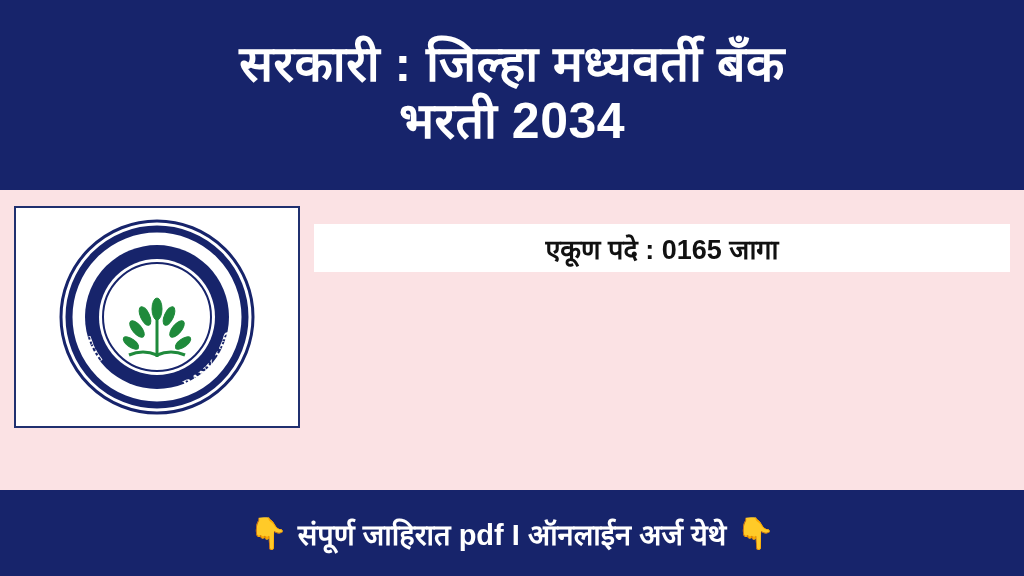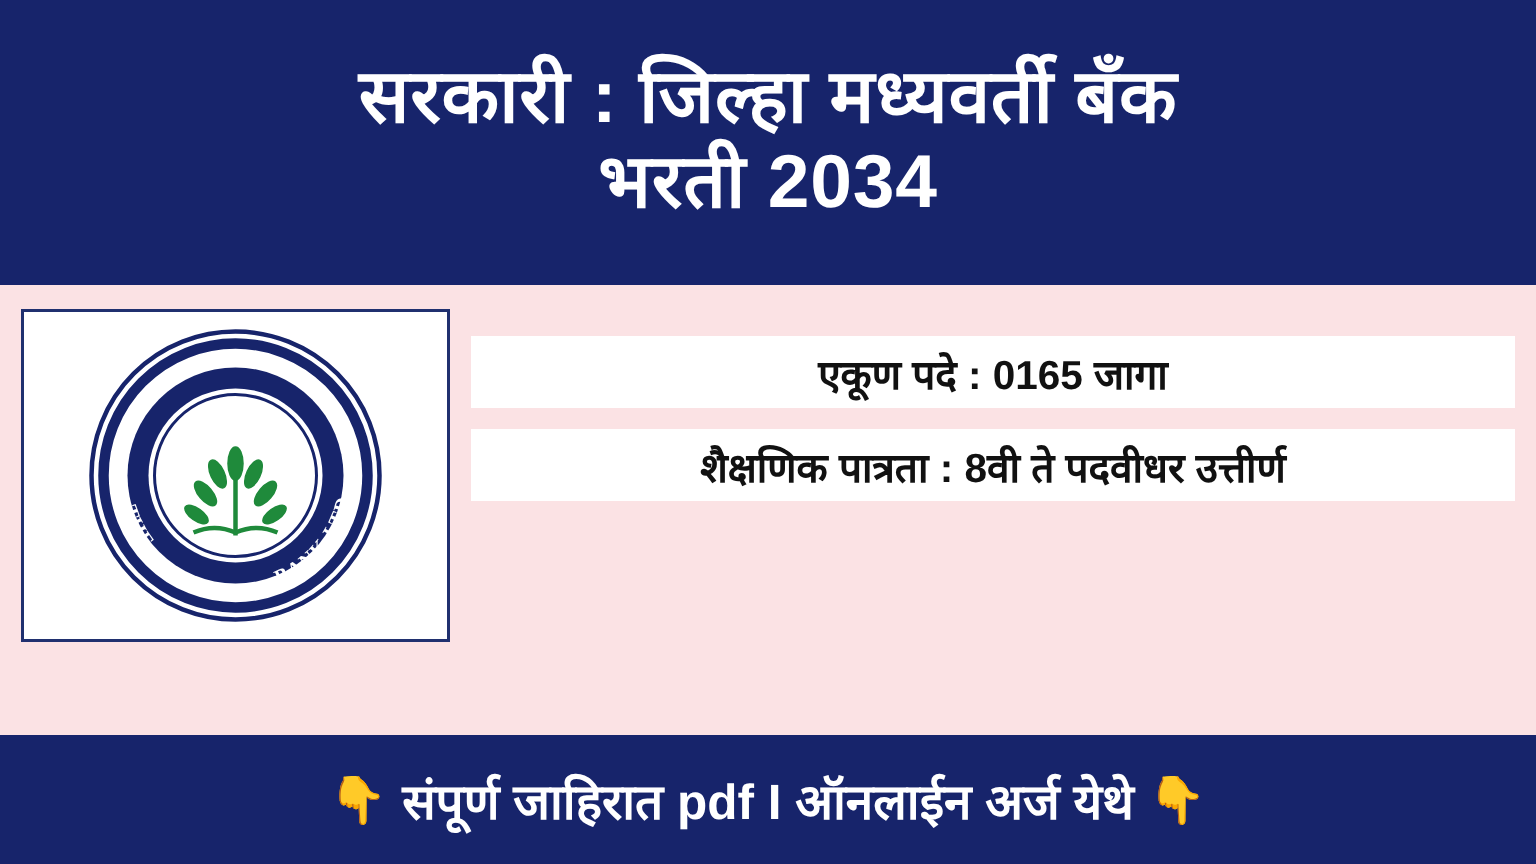--- a/index.html
+++ b/index.html
@@ -80,21 +80,21 @@
   .footer{
     background:#17246b;
     height:86px;
     display:flex;align-items:center;justify-content:center;
     gap:10px;
     box-sizing:border-box;
   }
   .footer-text{
     color:#ffffff;
     font-weight:bold;
-    font-size:33px;
+    font-size:29px;
     white-space:nowrap;
   }
   .hand{
     font-size:31px;
     line-height:1;
   }
 </style>
 </head>
 <body>
 
@@ -138,23 +138,20 @@
           <path d="M72 138 q14 -6 28 0" stroke-width="3" fill="none"></path>
           <path d="M100 138 q14 -6 28 0" stroke-width="3" fill="none"></path>
         </g>
       </svg>
     </div>
 
     <div class="info-col">
       <div class="info-row row-white">
         <span>एकूण पदे : 0165 जागा</span>
       </div>
-      <div class="info-row row-white">
-        <span>शैक्षणिक पात्रता : 8वी ते पदवीधर उत्तीर्ण</span>
-      </div>
     </div>
 
   </div>
 
   <div class="footer">
     <span class="hand">👇</span>
     <span class="footer-text">संपूर्ण जाहिरात pdf I ऑनलाईन अर्ज येथे</span>
     <span class="hand">👇</span>
   </div>
 

